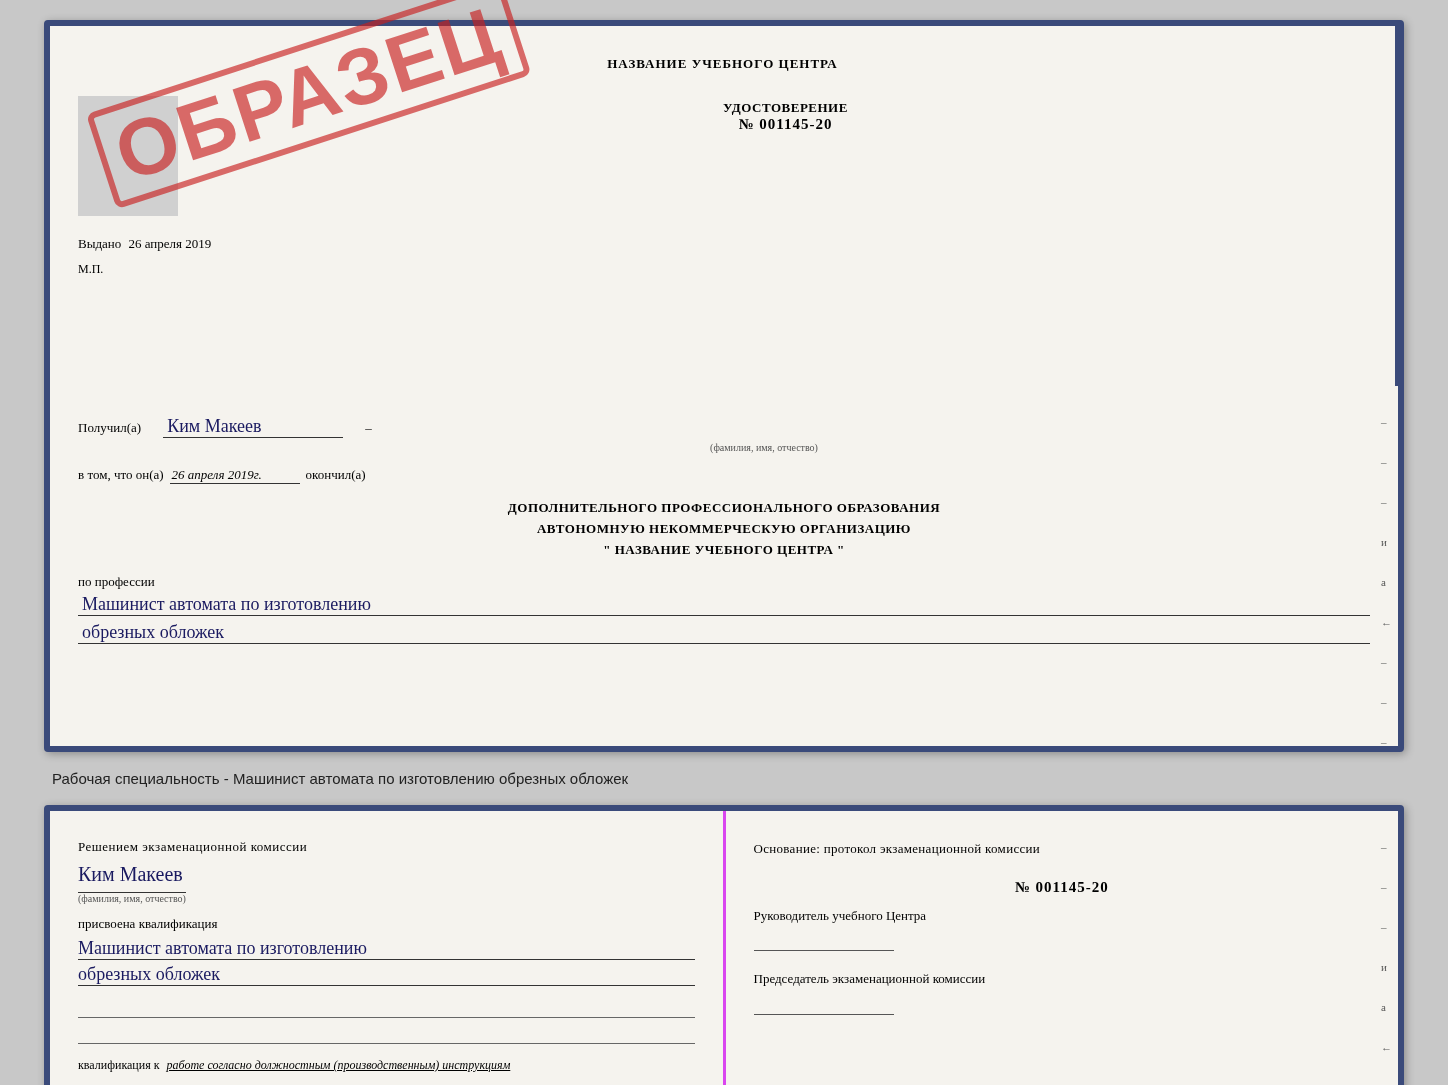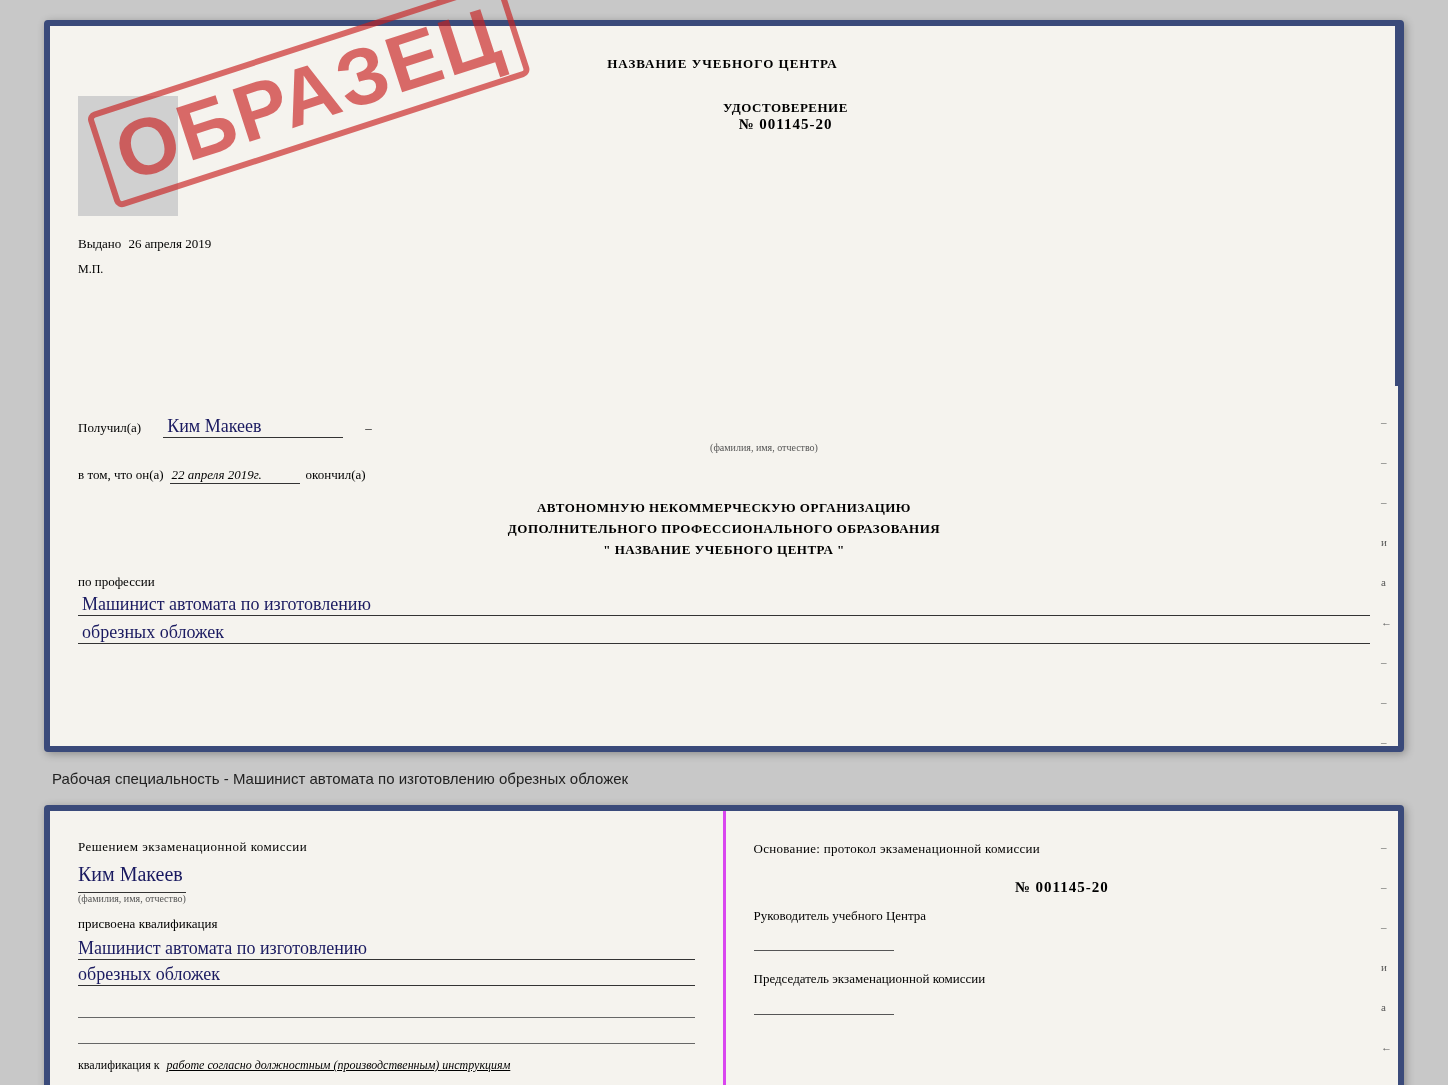--- a/index.html
+++ b/index.html
@@ -367,27 +367,27 @@
   <div class="cert-right">
     <div class="received-line">
       <span>Получил(а)</span>
       <span class="name-handwritten">Ким Макеев</span>
       <span style="font-size:13px;">–</span>
     </div>
     <div class="subtitle-small">(фамилия, имя, отчество)</div>
 
     <div class="in-that-row">
       <span>в том, что он(а)</span>
-      <span class="date-handwritten">22 апреля 2019г.</span>
+      <span class="date-handwritten">26 апреля 2019г.</span>
       <span>окончил(а)</span>
     </div>
 
     <div class="org-block">
+      <div>ДОПОЛНИТЕЛЬНОГО ПРОФЕССИОНАЛЬНОГО ОБРАЗОВАНИЯ</div>
       <div>АВТОНОМНУЮ НЕКОММЕРЧЕСКУЮ ОРГАНИЗАЦИЮ</div>
-      <div>ДОПОЛНИТЕЛЬНОГО ПРОФЕССИОНАЛЬНОГО ОБРАЗОВАНИЯ</div>
       <div>"  НАЗВАНИЕ УЧЕБНОГО ЦЕНТРА  "</div>
     </div>
 
     <div class="profession-label">по профессии</div>
     <span class="profession-handwritten">Машинист автомата по изготовлению</span>
     <span class="profession-handwritten">обрезных обложек</span>
 
     <div class="right-edge-marks">
       <span class="dash-mark">–</span>
       <span class="dash-mark">–</span>

